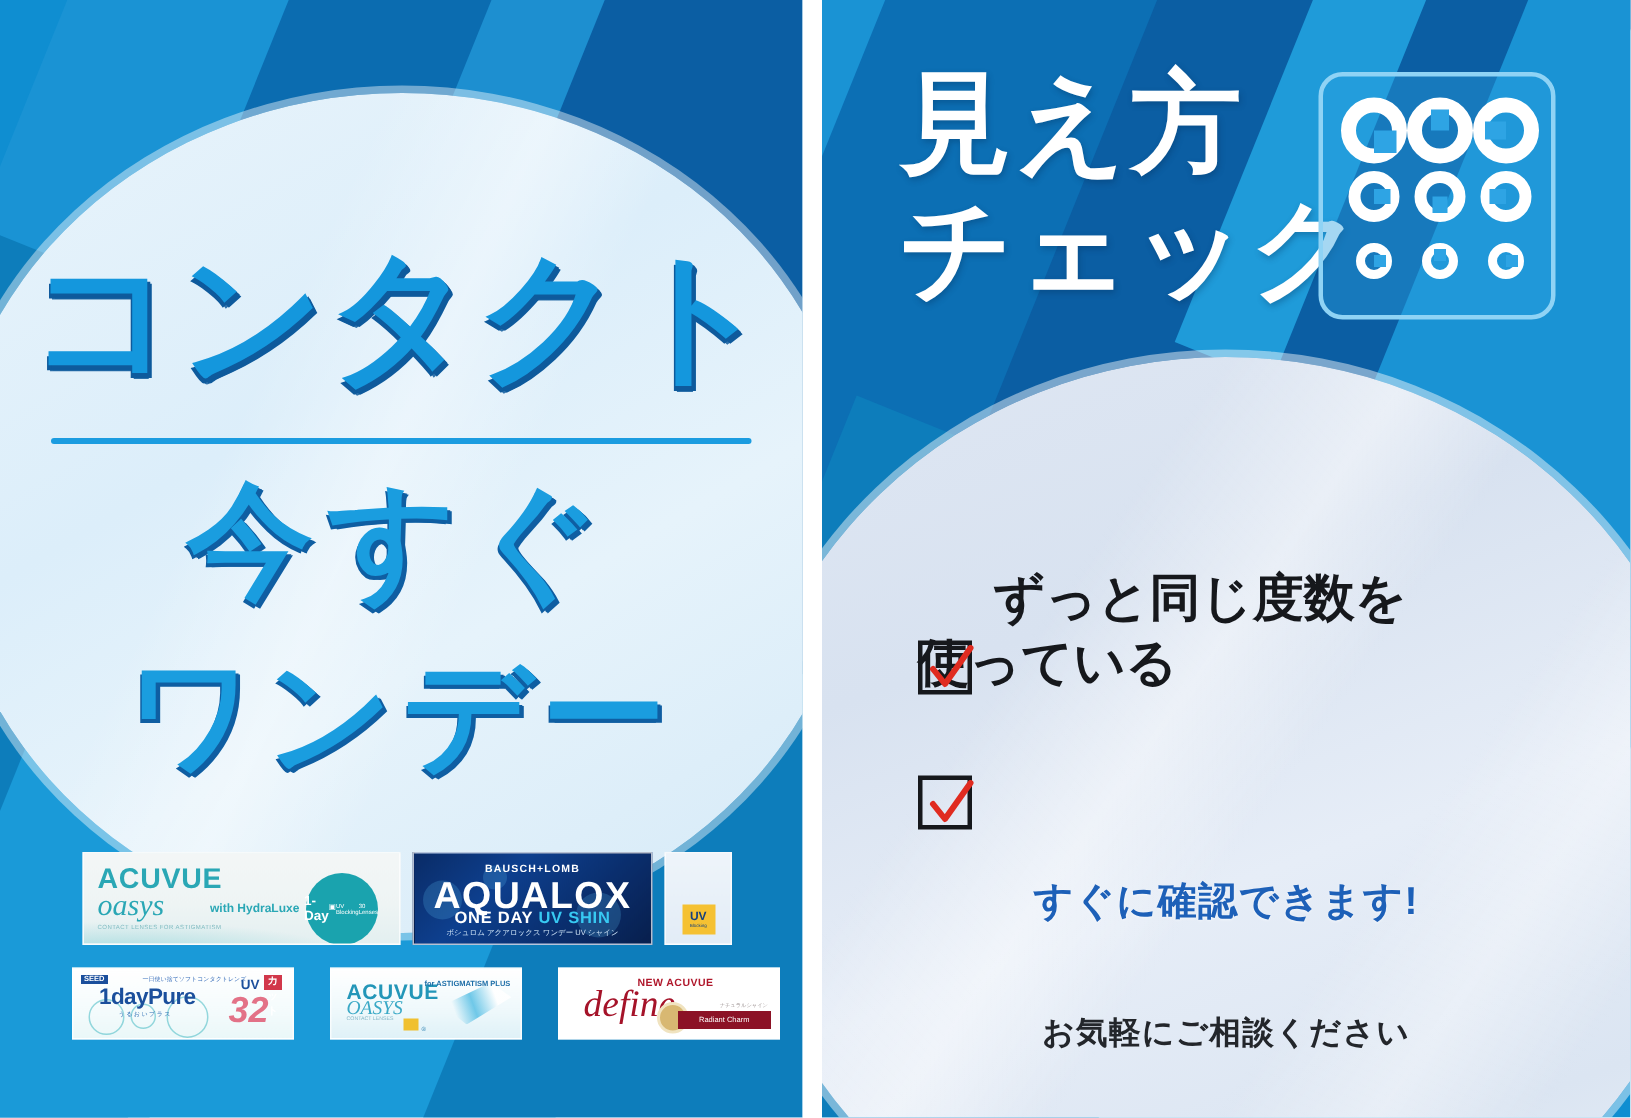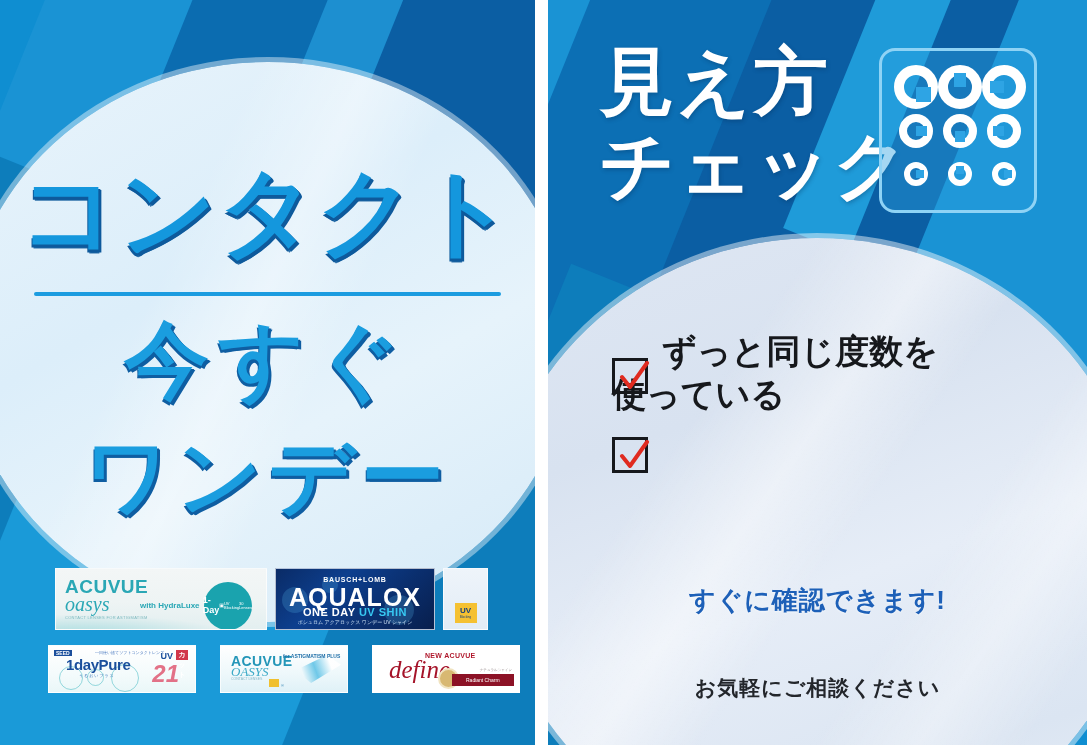--- a/index.html
+++ b/index.html
@@ -187,21 +187,21 @@
   .landolt .gap{position:absolute;background:rgba(46,164,228,1);}
   
   .gap-r{right:-2px;top:50%;transform:translateY(-50%);width:14px;height:12px;}
   .gap-l{left:-2px;top:50%;transform:translateY(-50%);width:14px;height:12px;}
   .gap-t{top:-2px;left:50%;transform:translateX(-50%);width:12px;height:14px;}
   .gap-b{bottom:-2px;left:50%;transform:translateX(-50%);width:12px;height:14px;}
   .gap-br{right:-3px;bottom:-3px;width:15px;height:15px;transform:rotate(0deg);}
 
   
   #checklist{position:absolute;left:612px;top:330px;width:440px;}
-  .check-row{display:flex;align-items:center;margin-bottom:16px;}
+  .check-row{display:flex;align-items:flex-end;margin-bottom:16px;margin-top:48px;}
   .checkbox{
     flex:0 0 auto;width:36px;height:36px;border:3px solid #16181c;background:transparent;
     position:relative;margin-right:14px;margin-top:6px;box-sizing:border-box;
   }
   .checkbox svg{position:absolute;left:2px;top:0px;}
   .check-text{
     color:#16181c;font-weight:700;font-size:34px;line-height:1.25;letter-spacing:0px;
   }
   .check-text .l2{display:block;margin-left:-50px;}
 
@@ -279,21 +279,21 @@
 
       <div class="prodbox pb-pure">
         <div class="b" style="left:10px;bottom:2px;width:22px;height:22px;"></div>
         <div class="b" style="left:38px;bottom:6px;width:15px;height:15px;"></div>
         <div class="b" style="left:62px;bottom:0px;width:26px;height:26px;"></div>
         <div class="seed">SEED</div>
         <div class="top">一日使い捨てソフトコンタクトレンズ</div>
         <div class="name">1dayPure</div>
         <div class="uv">UV</div>
         <div class="uvbox">カット</div>
-        <div class="n32">21</div>
+        <div class="n32">32</div>
         <div class="sub">うるおいプラス</div>
       </div>
 
       <div class="prodbox pb-oas2">
         <div class="swoosh"></div>
         <div class="brand">ACUVUE</div>
         <div class="sub">OASYS</div>
         <div class="tag">for ASTIGMATISM PLUS</div>
         <div class="tiny">CONTACT LENSES</div>
         <div class="sq"></div>

